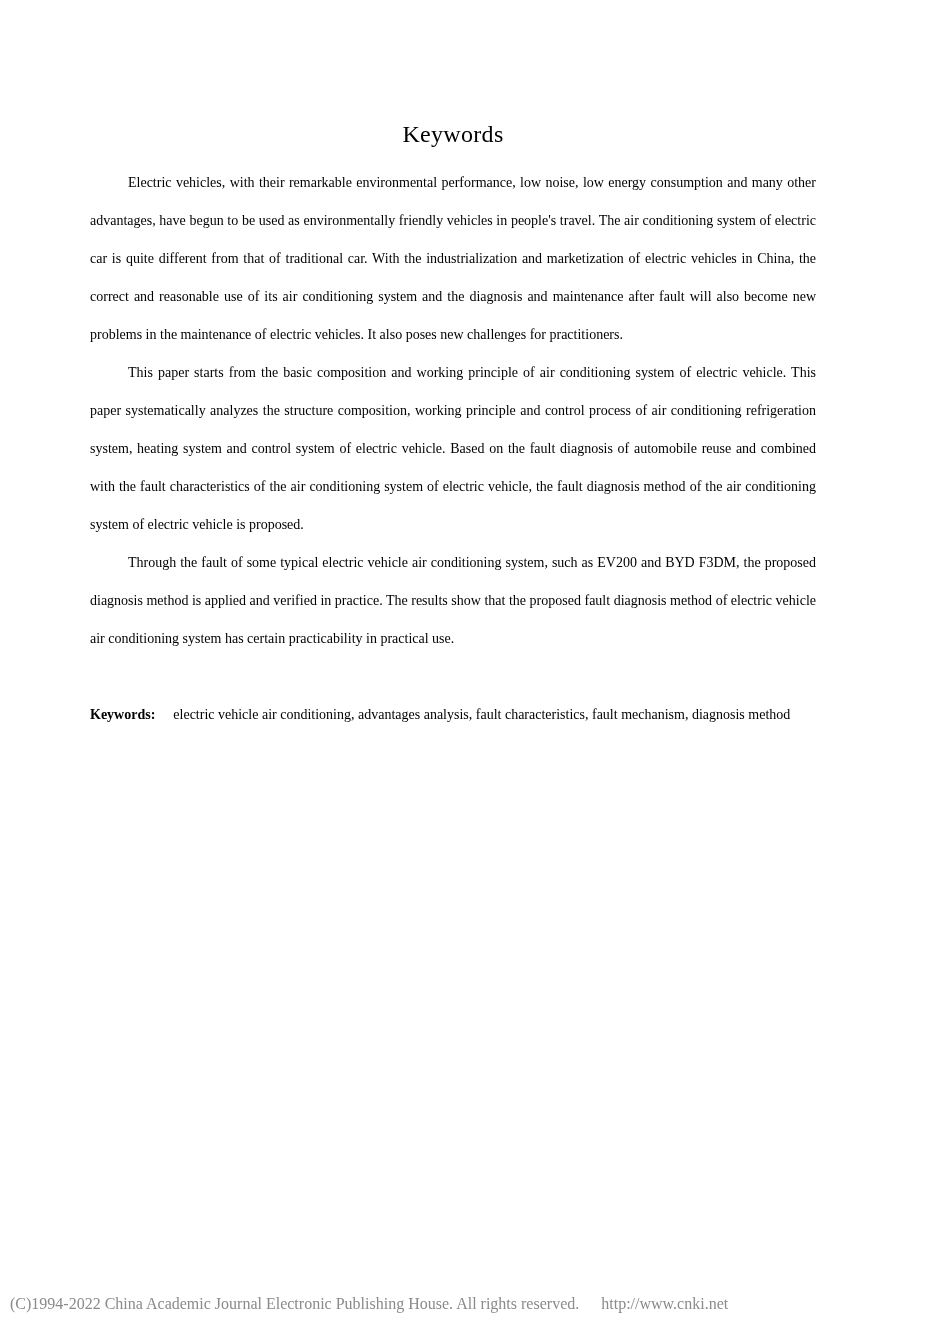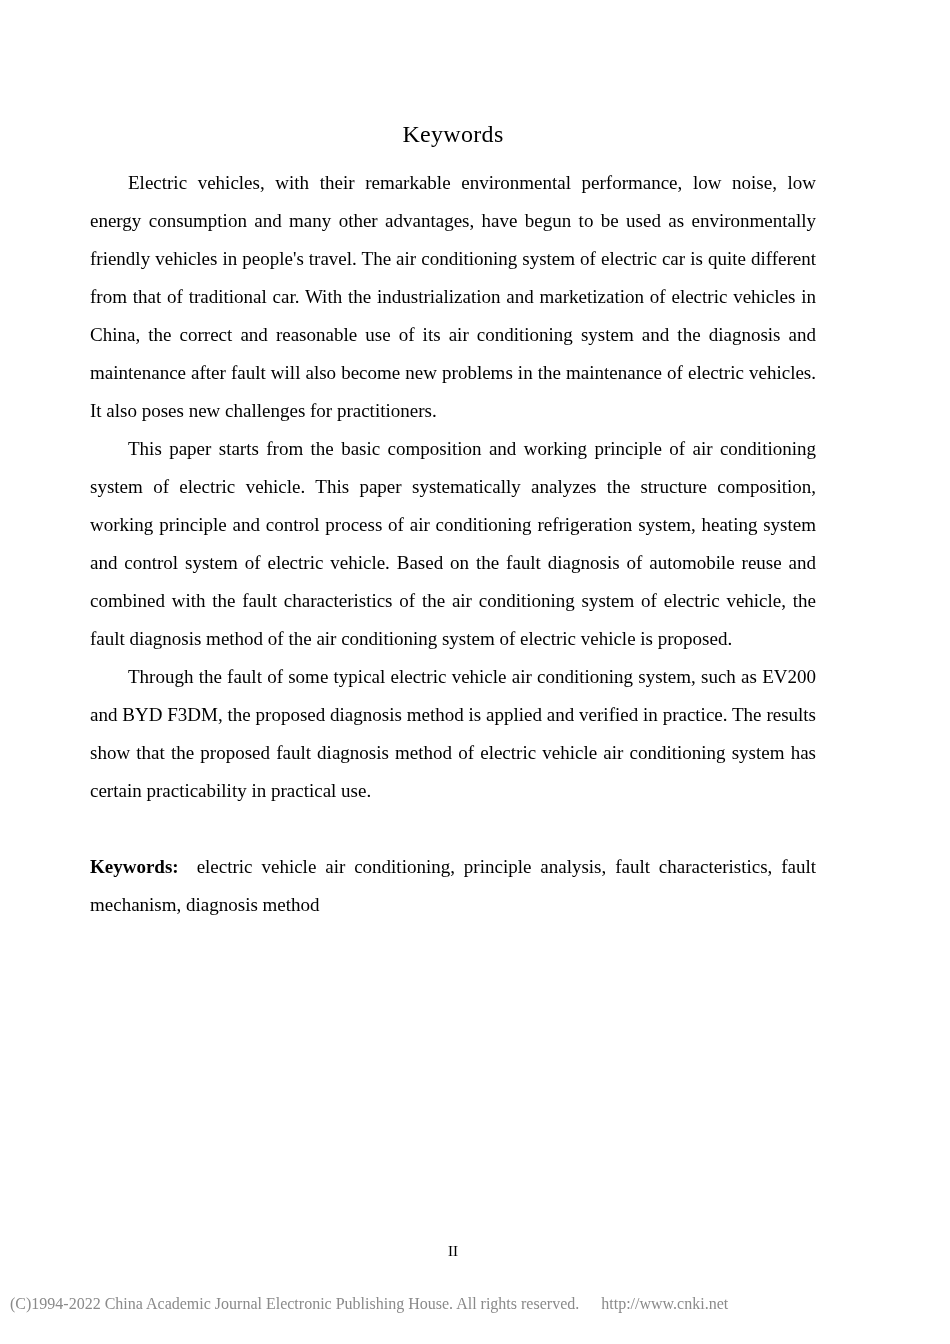--- a/index.html
+++ b/index.html
@@ -29,21 +29,21 @@
       font-size: 24px;
       font-weight: 400;
       letter-spacing: 0.3px;
       color: #000000;
     }
     .body-text {
       position: absolute;
       top: 164px;
       left: 90px;
       width: 726px;
-      font-size: 19px;
+      font-size: 14px;
       line-height: 38px;
       text-align: justify;
     }
     .body-text p {
       margin: 0;
       text-indent: 38px;
     }
     .keywords {
       margin-top: 38px !important;
       text-indent: 0 !important;
@@ -79,23 +79,22 @@
 
 <div class="page">
 
   <h1 class="title">Keywords</h1>
 
   <div class="body-text">
     <p>Electric vehicles, with their remarkable environmental performance, low noise, low energy consumption and many other advantages, have begun to be used as environmentally friendly vehicles in people's travel. The air conditioning system of electric car is quite different from that of traditional car. With the industrialization and marketization of electric vehicles in China, the correct and reasonable use of its air conditioning system and the diagnosis and maintenance after fault will also become new problems in the maintenance of electric vehicles. It also poses new challenges for practitioners.</p>
     <p>This paper starts from the basic composition and working principle of air conditioning system of electric vehicle. This paper systematically analyzes the structure composition, working principle and control process of air conditioning refrigeration system, heating system and control system of electric vehicle. Based on the fault diagnosis of automobile reuse and combined with the fault characteristics of the air conditioning system of electric vehicle, the fault diagnosis method of the air conditioning system of electric vehicle is proposed.</p>
     <p>Through the fault of some typical electric vehicle air conditioning system, such as EV200 and BYD F3DM, the proposed diagnosis method is applied and verified in practice. The results show that the proposed fault diagnosis method of electric vehicle air conditioning system has certain practicability in practical use.</p>
     <p class="keywords">
-      <span class="kw-label">Keywords:</span><span>electric vehicle air conditioning, principle analysis, fault characteristics, fault mechanism, diagnosis method</span>
+      <span class="kw-label">Keywords:</span><span>electric vehicle air conditioning, advantages analysis, fault characteristics, fault mechanism, diagnosis method</span>
     </p>
   </div>
 
-  <div class="page-number">II</div>
 
   <div class="footer">
     <span>(C)1994-2022 China Academic Journal Electronic Publishing House. All rights reserved.</span><span class="footer-url">http://www.cnki.net</span>
   </div>
 
 </div>
 
 </body></html>

